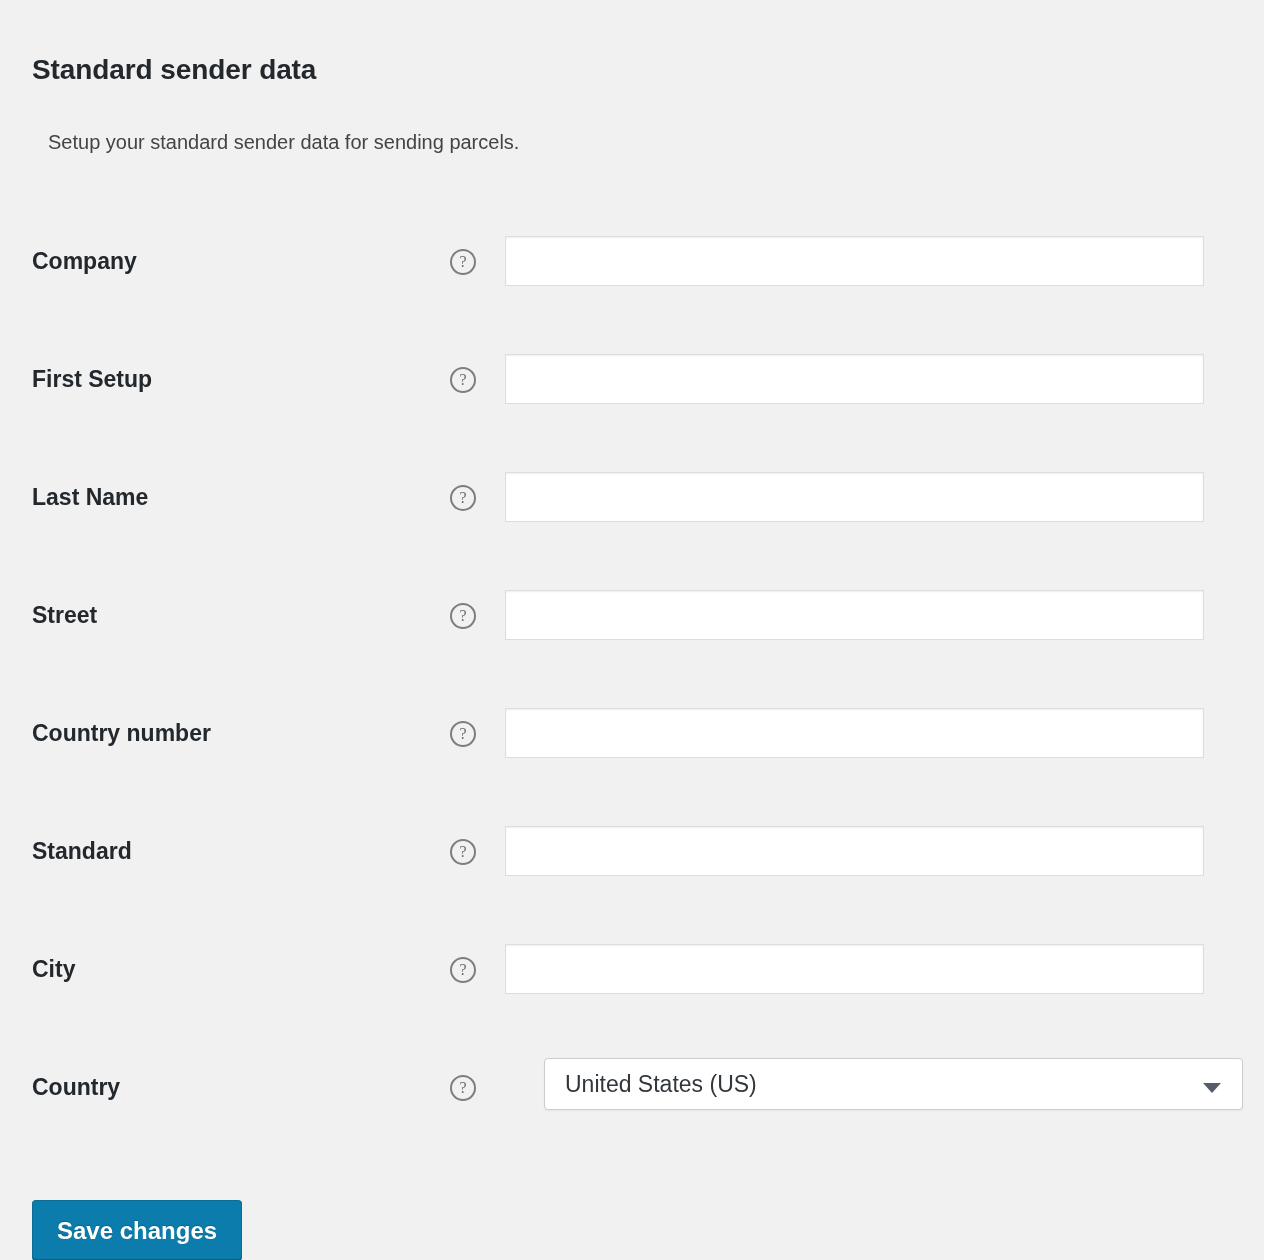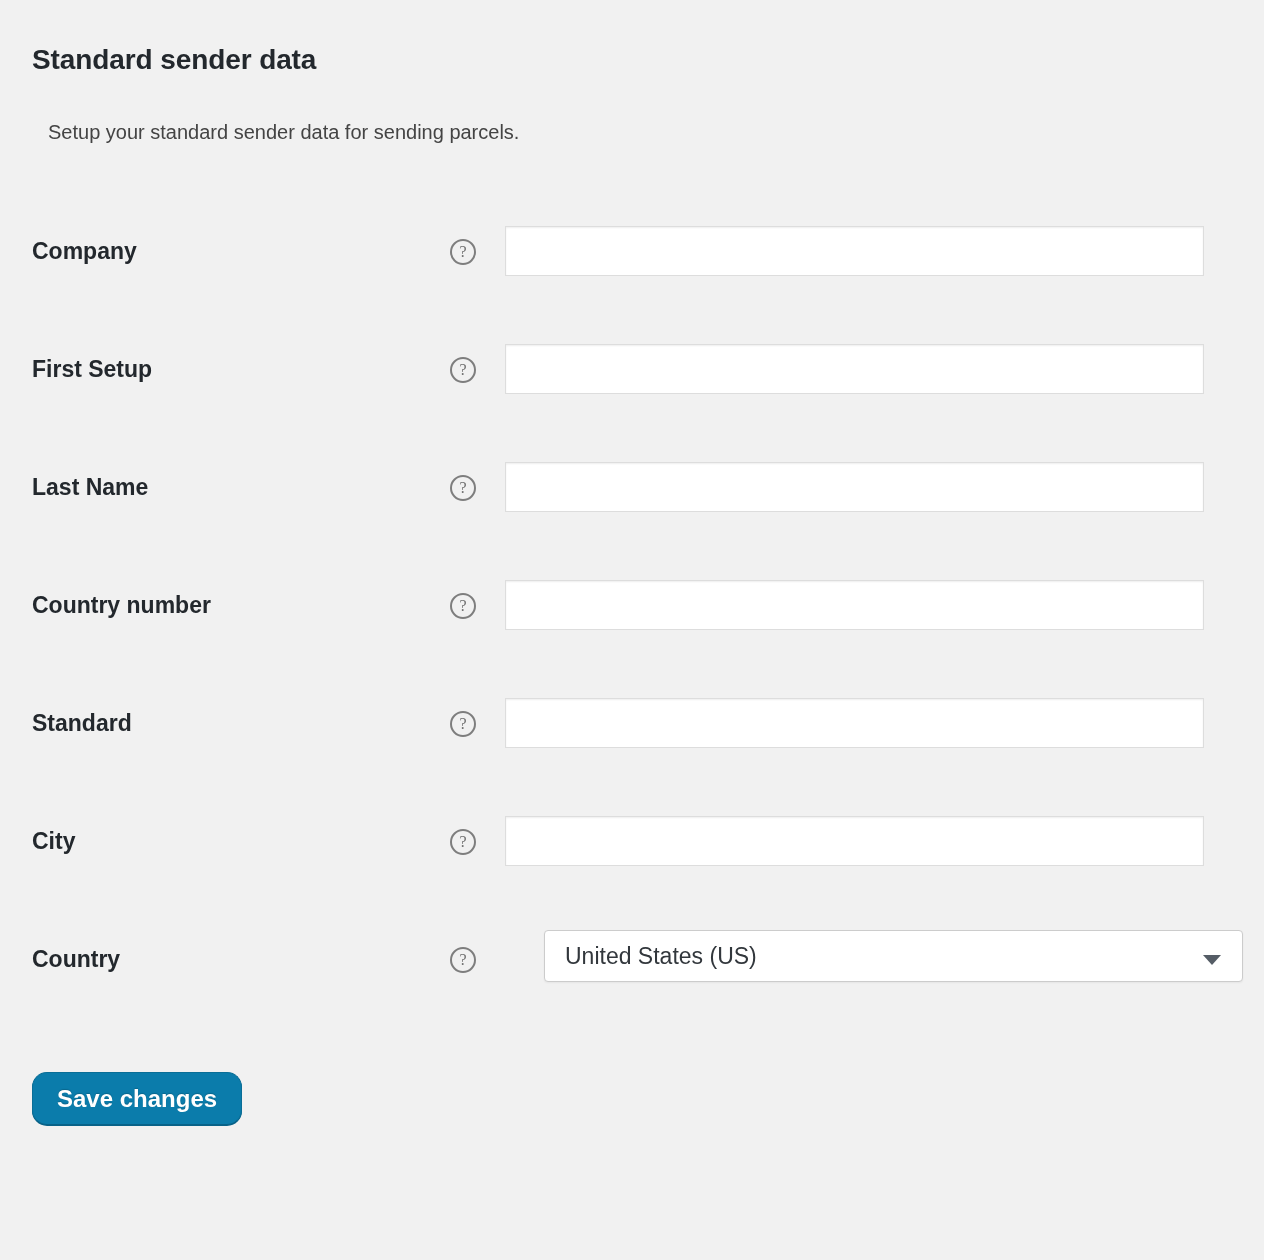--- a/index.html
+++ b/index.html
@@ -18,21 +18,21 @@
   .page {
     position: relative;
     width: 1264px;
     height: 1260px;
     box-sizing: border-box;
     padding: 0 32px;
   }
 
   .page-title {
     margin: 0;
-    padding-top: 40px;
+    padding-top: 50px;
     font-size: 28px;
     line-height: 40px;
     font-weight: bold;
     color: #23282d;
     letter-spacing: -0.1px;
   }
 
   .page-description {
     margin: 16px;
     padding-top: 22px;
@@ -145,25 +145,25 @@
   }
 
   .submit-row {
     margin-top: 54px;
   }
 
   .save-button {
     display: inline-block;
     box-sizing: border-box;
     min-width: 208px;
-    height: 53px;
+    height: 60px;
     background: #0b7cab;
     border: 1px solid #0a6e97;
     border-bottom-color: #086288;
-    border-radius: 15px;
+    border-radius: 4px;
     box-shadow: 0 1px 0 #086288;
     color: #ffffff;
     font-family: "Liberation Sans", sans-serif;
     font-size: 24px;
     font-weight: bold;
     line-height: 49px;
     text-align: center;
     padding: 0 24px;
     cursor: pointer;
     text-shadow: 0 -1px 1px rgba(0,0,0,0.18);
@@ -200,20 +200,27 @@
           </td>
         </tr>
         <tr>
           <th><label class="field-label">Last Name</label></th>
           <td><span class="help-tip">?</span></td>
           <td>
             <input type="text" class="text-input" placeholder="" style="">
           </td>
         </tr>
         <tr>
+          <th><label class="field-label">Street</label></th>
+          <td><span class="help-tip">?</span></td>
+          <td>
+            <input type="text" class="text-input" placeholder="" style="">
+          </td>
+        </tr>
+        <tr>
           <th><label class="field-label">Country number</label></th>
           <td><span class="help-tip">?</span></td>
           <td>
             <input type="text" class="text-input" placeholder="" style="">
           </td>
         </tr>
         <tr>
           <th><label class="field-label">Standard</label></th>
           <td><span class="help-tip">?</span></td>
           <td>

